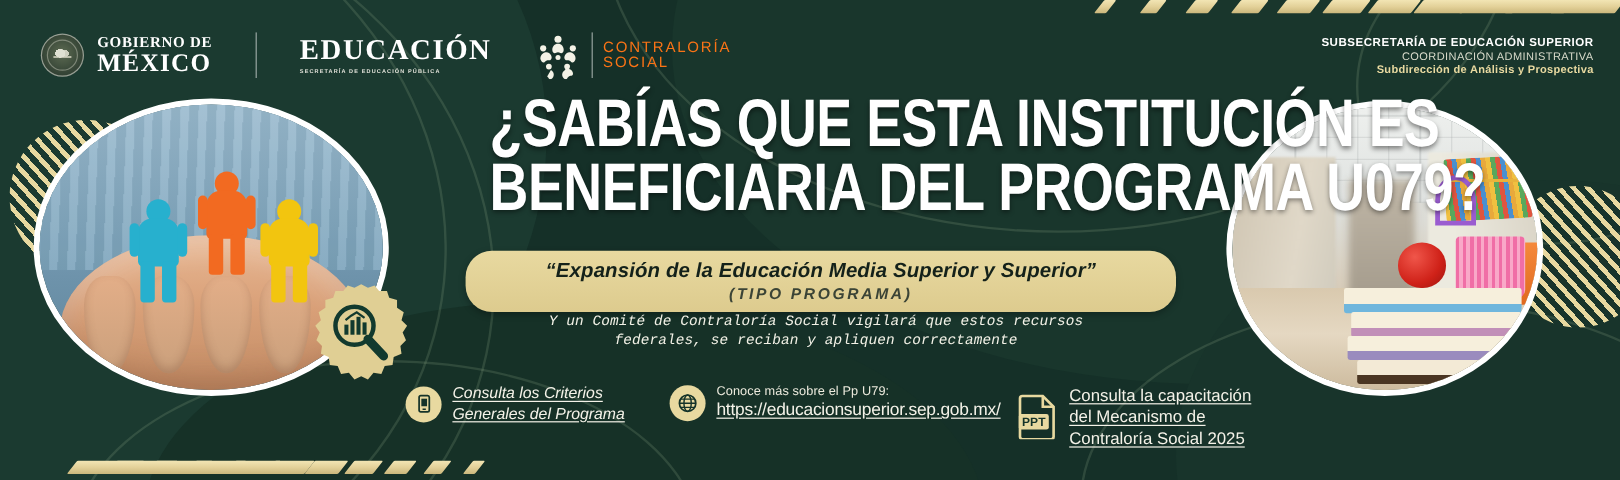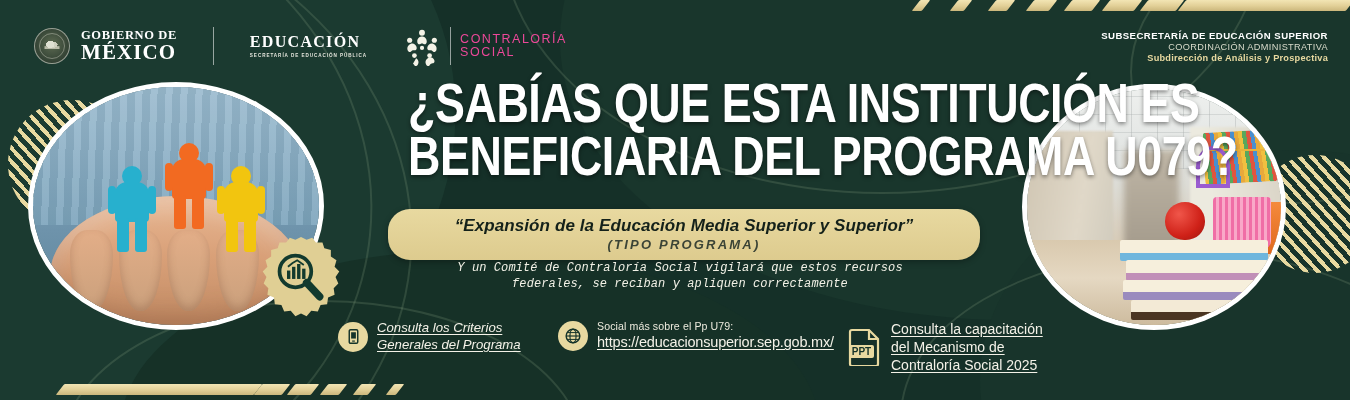--- a/index.html
+++ b/index.html
@@ -96,32 +96,32 @@
     font-size:12.5px;letter-spacing:.6px;
   }
   .gob-words .l2{
     font-family:"Liberation Serif",serif;font-weight:bold;
     font-size:21px;letter-spacing:1.1px;margin-top:1px;
   }
   .vdiv{width:1px;height:38px;background:rgba(255,255,255,.55);}
   .edu{color:#ffffff;line-height:1;}
   .edu .l1{
     font-family:"Liberation Serif",serif;font-weight:bold;
-    font-size:16px;letter-spacing:1.3px;
+    font-size:24px;letter-spacing:1.3px;
   }
   .edu .l2{
     font-size:4.6px;letter-spacing:.95px;margin-top:4px;
     color:#e6e6dd;font-weight:bold;
   }
 
   .cs{display:flex;align-items:center;gap:9px;}
   .cs-mark{
     width:38px;height:40px;flex:0 0 auto;position:relative;
   }
-  .cs-words{color:#ec4899;line-height:1.02;}
+  .cs-words{color:#f97316;line-height:1.02;}
   .cs-words .l1{font-size:12.5px;letter-spacing:1.5px;font-weight:normal;}
   .cs-words .l2{font-size:12.5px;letter-spacing:1.5px;font-weight:normal;}
 
   
   #dept{
     position:absolute;right:22px;top:30px;text-align:right;z-index:8;
     line-height:1.22;
   }
   #dept .d1{font-size:9.6px;font-weight:bold;color:#ffffff;letter-spacing:.45px;}
   #dept .d2{font-size:9.2px;color:#d9dbcb;letter-spacing:.35px;}
@@ -532,21 +532,21 @@
     <div class="link-item li-2">
       <span class="circ-icon">
         <svg viewBox="0 0 20 20" width="18" height="18" aria-hidden="true">
           <circle cx="10" cy="10" r="7.6" fill="none" stroke="#143329" stroke-width="1.6"></circle>
           <ellipse cx="10" cy="10" rx="3.4" ry="7.6" fill="none" stroke="#143329" stroke-width="1.3"></ellipse>
           <line x1="2.4" y1="10" x2="17.6" y2="10" stroke="#143329" stroke-width="1.3"></line>
           <path d="M3.6 6.2 H16.4 M3.6 13.8 H16.4" stroke="#143329" stroke-width="1.1" fill="none"></path>
         </svg>
       </span>
       <span class="link-txt">
-        <span class="small">Social más sobre el Pp U79:</span>
+        <span class="small">Conoce más sobre el Pp U79:</span>
         <u class="url">https://educacionsuperior.sep.gob.mx/</u>
       </span>
     </div>
 
     <div class="link-item li-3">
       <span class="ppt-icon">
         <svg viewBox="0 0 34 38" width="34" height="38" aria-hidden="true">
           <path d="M4 2 h17 l9 9 v25 a2 2 0 0 1 -2 2 H4 a2 2 0 0 1 -2 -2 V4 a2 2 0 0 1 2 -2z" fill="none" stroke="#e8d9a0" stroke-width="2.2"></path>
           <path d="M21 2 v9 h9" fill="none" stroke="#e8d9a0" stroke-width="2.2"></path>
           <rect x="1" y="17" width="25" height="13" rx="2" fill="#e8d9a0"></rect>

